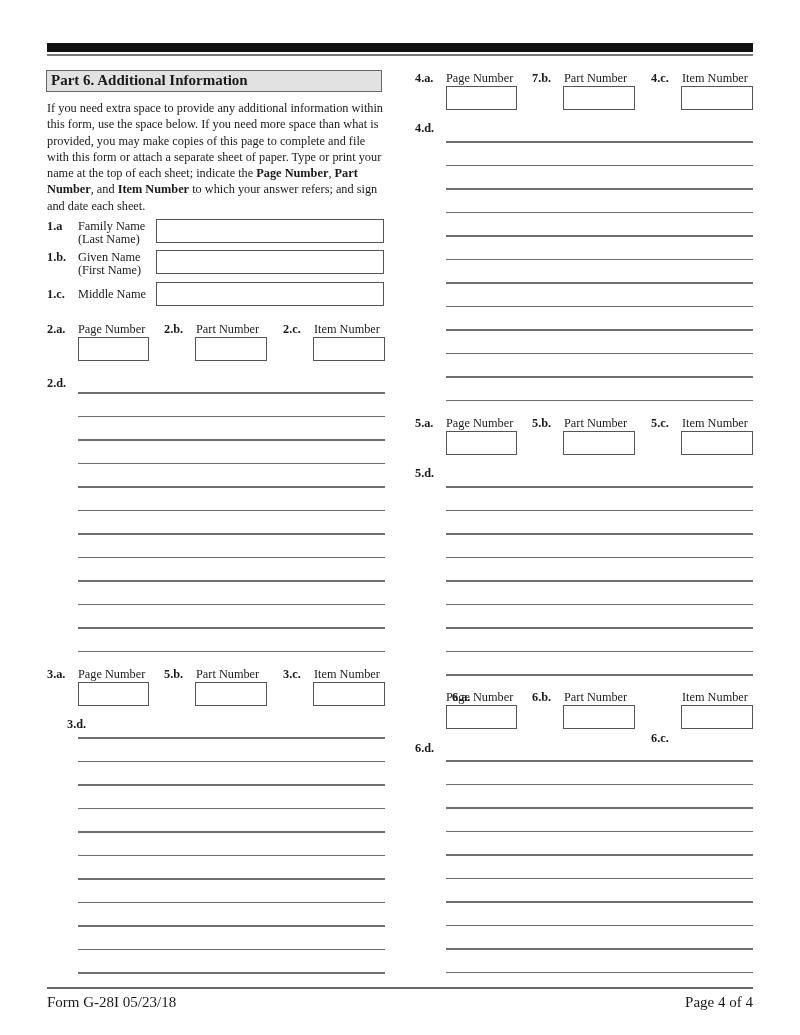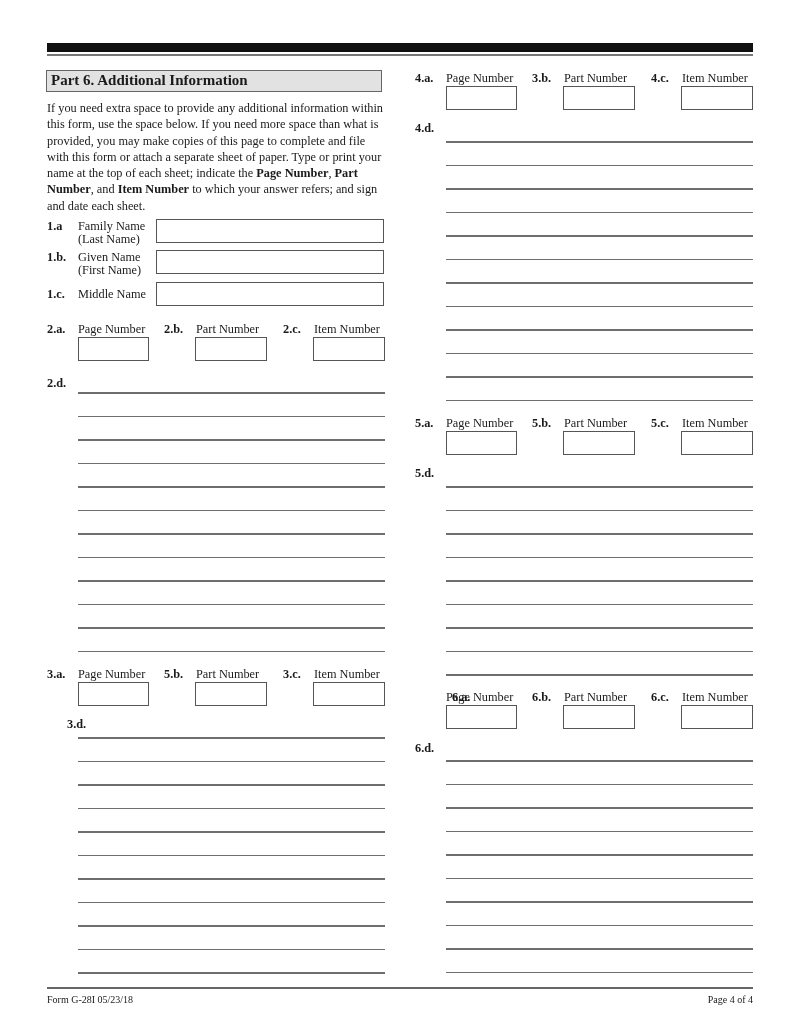--- a/index.html
+++ b/index.html
@@ -9,21 +9,21 @@
   .topbar2 { left:47px; top:54px; width:706px; height:2px; background:#777; }
   .part-header { left:46px; top:70px; width:336px; height:22px; background:#e2e2e2; border:1px solid #666; box-sizing:border-box; }
   .part-header span { position:absolute; left:4px; top:1px; font-weight:bold; font-size:15px; }
   .intro { left:47px; top:100px; width:340px; font-size:12.3px; line-height:16.3px; }
   .intro b { font-weight:bold; }
   .lbl { font-size:12.3px; line-height:13px; white-space:nowrap; }
   .num { font-weight:bold; }
   .box { border:1px solid #555; box-sizing:border-box; background:#fff; }
   .wline { height:1.5px; background:#6e6e6e; }
   .footline { left:47px; top:987px; width:706px; height:2px; background:#666; }
-  .foot { font-size:10px; }
+  .foot { font-size:15px; }
 </style>
 </head>
 <body>
 
 <div class="abs topbar"></div>
 <div class="abs topbar2"></div>
 
 <div class="abs part-header">
   <span>Part 6.  Additional Information</span>
 </div>
@@ -84,21 +84,21 @@
     <div class="abs wline" style="left:78px;top:831px;width:307px;"></div>
     <div class="abs wline" style="left:78px;top:854.5px;width:307px;"></div>
     <div class="abs wline" style="left:78px;top:878px;width:307px;"></div>
     <div class="abs wline" style="left:78px;top:901.5px;width:307px;"></div>
     <div class="abs wline" style="left:78px;top:925px;width:307px;"></div>
     <div class="abs wline" style="left:78px;top:948.5px;width:307px;"></div>
     <div class="abs wline" style="left:78px;top:972px;width:307px;"></div>
     <div class="abs lbl num" style="left:415px;top:72px;">4.a.</div>
     <div class="abs lbl" style="left:446px;top:72px;">Page Number</div>
     <div class="abs box" style="left:446px;top:86px;width:71px;height:24px;"></div>
-    <div class="abs lbl num" style="left:532px;top:72px;">3.b.</div>
+    <div class="abs lbl num" style="left:532px;top:72px;">7.b.</div>
     <div class="abs lbl" style="left:564px;top:72px;">Part Number</div>
     <div class="abs box" style="left:563px;top:86px;width:72px;height:24px;"></div>
     <div class="abs lbl num" style="left:651px;top:72px;">4.c.</div>
     <div class="abs lbl" style="left:682px;top:72px;">Item Number</div>
     <div class="abs box" style="left:681px;top:86px;width:72px;height:24px;"></div>
     <div class="abs lbl num" style="left:415px;top:122px;">4.d.</div>
     <div class="abs wline" style="left:446px;top:141px;width:307px;"></div>
     <div class="abs wline" style="left:446px;top:164.5px;width:307px;"></div>
     <div class="abs wline" style="left:446px;top:188px;width:307px;"></div>
     <div class="abs wline" style="left:446px;top:211.5px;width:307px;"></div>
@@ -128,21 +128,21 @@
     <div class="abs wline" style="left:446px;top:603.5px;width:307px;"></div>
     <div class="abs wline" style="left:446px;top:627px;width:307px;"></div>
     <div class="abs wline" style="left:446px;top:650.5px;width:307px;"></div>
     <div class="abs wline" style="left:446px;top:674px;width:307px;"></div>
     <div class="abs lbl num" style="left:415px;top:691px;margin-left:37px;">6.a.</div>
     <div class="abs lbl" style="left:446px;top:691px;">Page Number</div>
     <div class="abs box" style="left:446px;top:705px;width:71px;height:24px;"></div>
     <div class="abs lbl num" style="left:532px;top:691px;">6.b.</div>
     <div class="abs lbl" style="left:564px;top:691px;">Part Number</div>
     <div class="abs box" style="left:563px;top:705px;width:72px;height:24px;"></div>
-    <div class="abs lbl num" style="left:651px;top:691px;">6.c.</div>
+    <div class="abs lbl num" style="left:651px;top:732px;">6.c.</div>
     <div class="abs lbl" style="left:682px;top:691px;">Item Number</div>
     <div class="abs box" style="left:681px;top:705px;width:72px;height:24px;"></div>
     <div class="abs lbl num" style="left:415px;top:742px;">6.d.</div>
     <div class="abs wline" style="left:446px;top:760px;width:307px;"></div>
     <div class="abs wline" style="left:446px;top:783.5px;width:307px;"></div>
     <div class="abs wline" style="left:446px;top:807px;width:307px;"></div>
     <div class="abs wline" style="left:446px;top:830.5px;width:307px;"></div>
     <div class="abs wline" style="left:446px;top:854px;width:307px;"></div>
     <div class="abs wline" style="left:446px;top:877.5px;width:307px;"></div>
     <div class="abs wline" style="left:446px;top:901px;width:307px;"></div>

